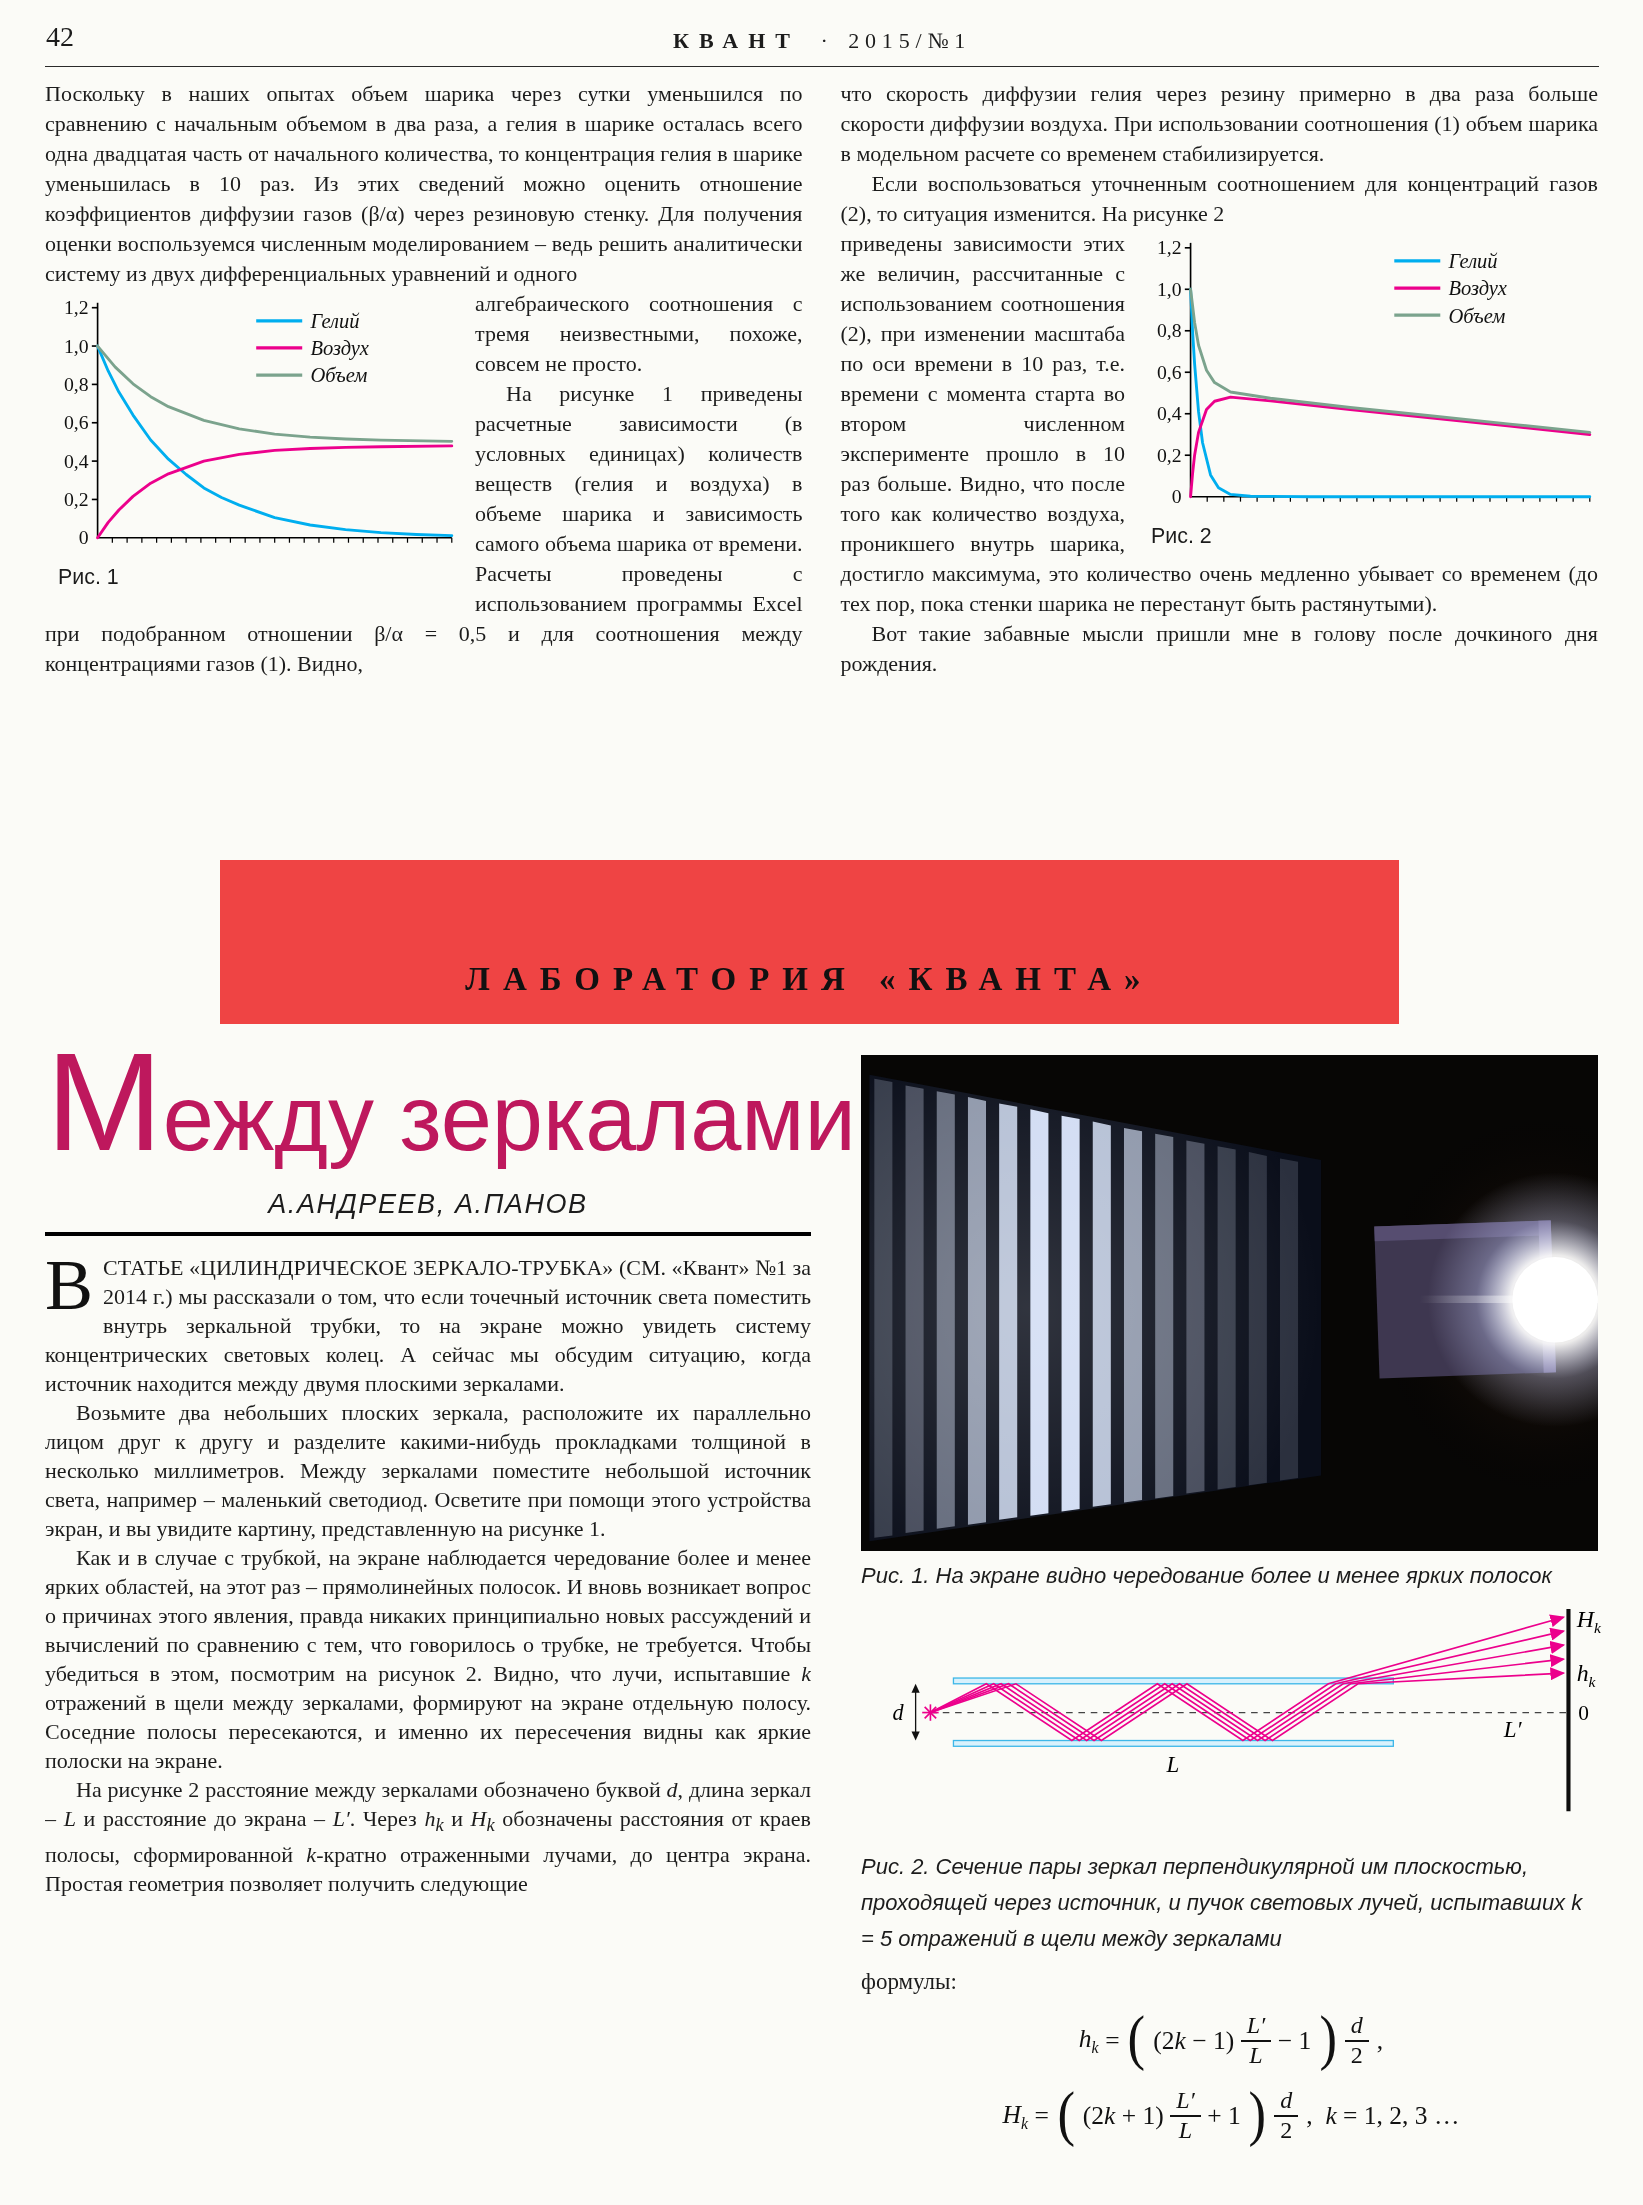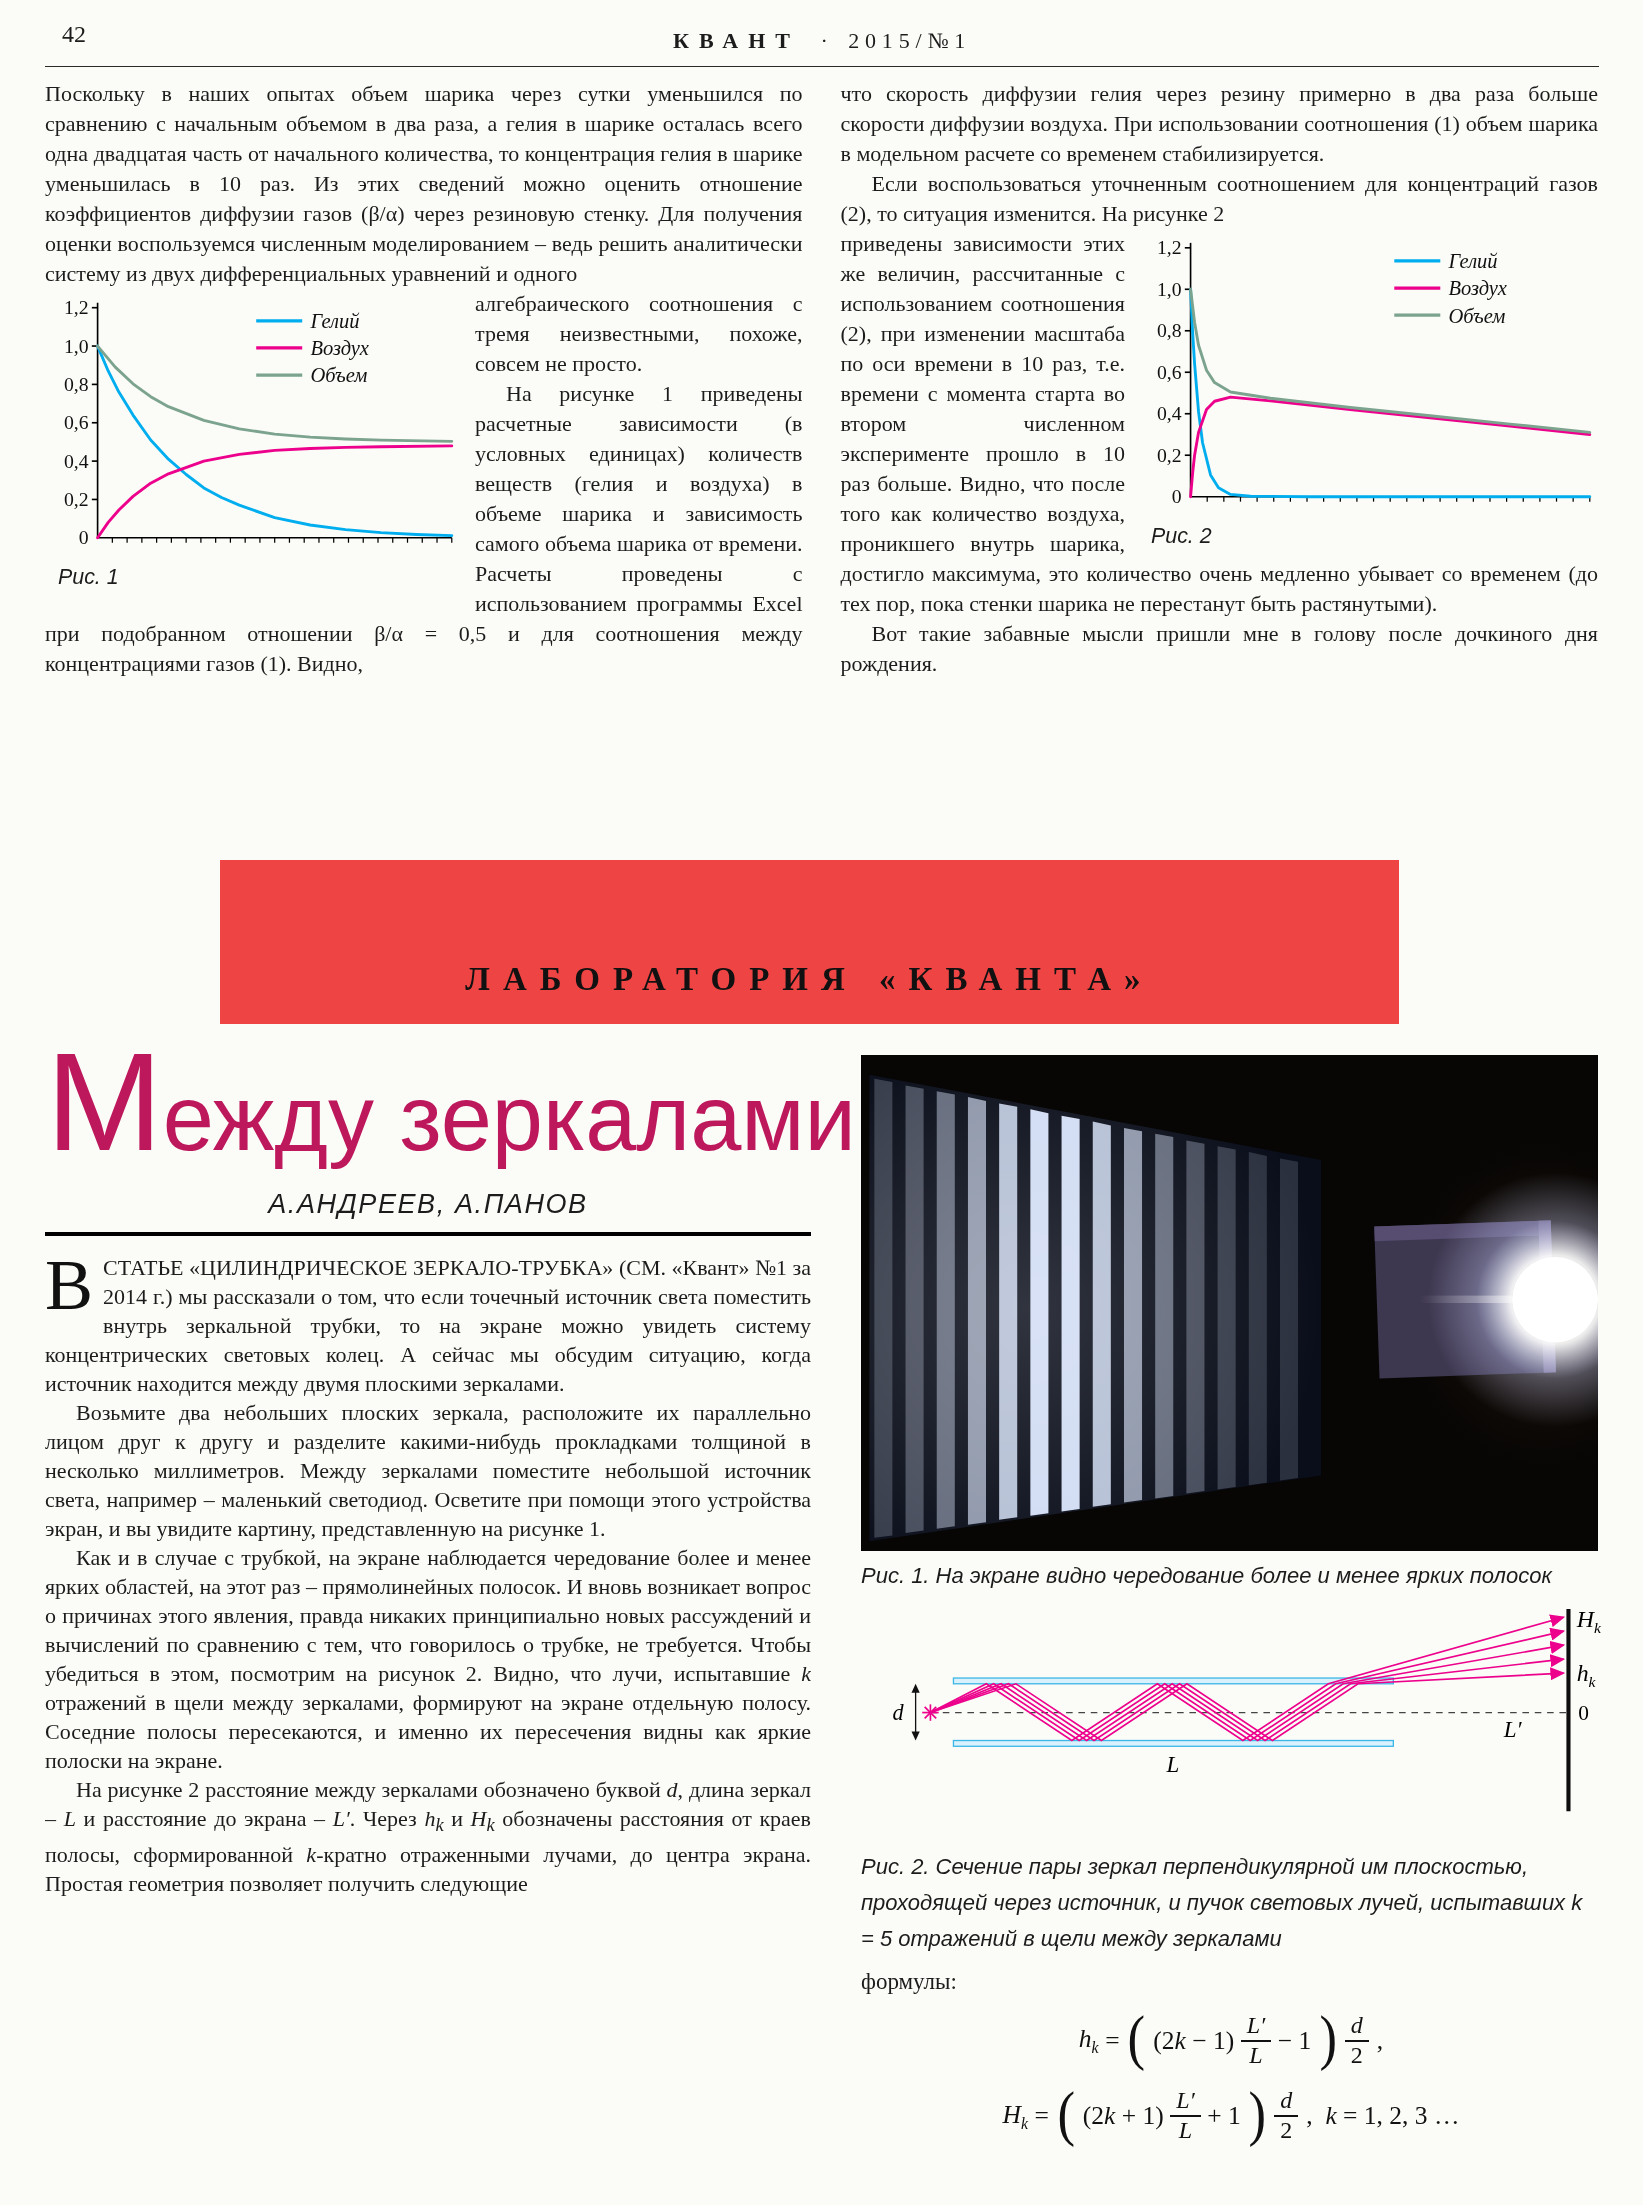--- a/index.html
+++ b/index.html
@@ -1,36 +1,36 @@
 <!DOCTYPE html>
 <html style="font-size:13px"><head>
 <meta charset="utf-8">
 <style>
   html,body{margin:0;padding:0;background:#9a9a9a;}
   .page{position:relative;width:1644px;height:2205px;margin:0 auto;background:#fbfbf7;
         font-family:"Liberation Serif",serif;color:#1c1c1c;overflow:hidden;}
 
   
   .pg-header{position:absolute;top:18px;left:45px;right:45px;height:48px;border-bottom:1.6px solid #2a2a2a;}
-  .pg-num{position:absolute;left:17px;top:3.3px;font-size:24px;}
+  .pg-num{position:absolute;left:1px;top:3.3px;font-size:28px;}
   .pg-center{position:absolute;left:0;right:0;top:10px;text-align:center;font-size:22px;}
   .pg-journal{font-weight:bold;letter-spacing:10px;}
   .pg-dot{padding:0 15px;}
   .pg-issue{letter-spacing:5.8px;}
 
   
   .top-article{position:absolute;top:79px;left:45px;width:1553px;height:781px;overflow:hidden;
                display:flex;gap:38px;text-align:justify;font-size:22px;line-height:30px;}
   .col{width:758px;}
   .top-article p{margin:0;text-indent:31px;}
   .top-article p.noindent{text-indent:0;}
   figure{margin:0;}
   .fig-left{float:left;width:415px;margin:6.6px 15px 3.3px 0;}
   .fig-right{float:right;width:460px;margin:6.6px 0 3.3px 13px;}
-  .fig-cap{font-family:"Liberation Sans",sans-serif;font-style:italic;font-size:21.4px;margin-top:1.6px;text-indent:13px;}
+  .fig-cap{font-family:"Liberation Sans",sans-serif;font-size:21.4px;margin-top:1.6px;text-indent:13px;}
   .chart-svg{display:block;background:#fbfbf7;}
 
   
   .banner{position:absolute;left:220px;top:860px;width:1179px;height:164px;background:#ef4444;}
   .banner-label{position:absolute;left:0;right:0;bottom:26px;text-align:center;
                 font-size:33px;font-weight:bold;letter-spacing:13px;color:#111;}
 
   
   .title{position:absolute;left:46px;top:1032px;font-family:"Liberation Sans",sans-serif;color:#be185d;white-space:nowrap;}
   .title-initial{font-size:140px;line-height:1;}

